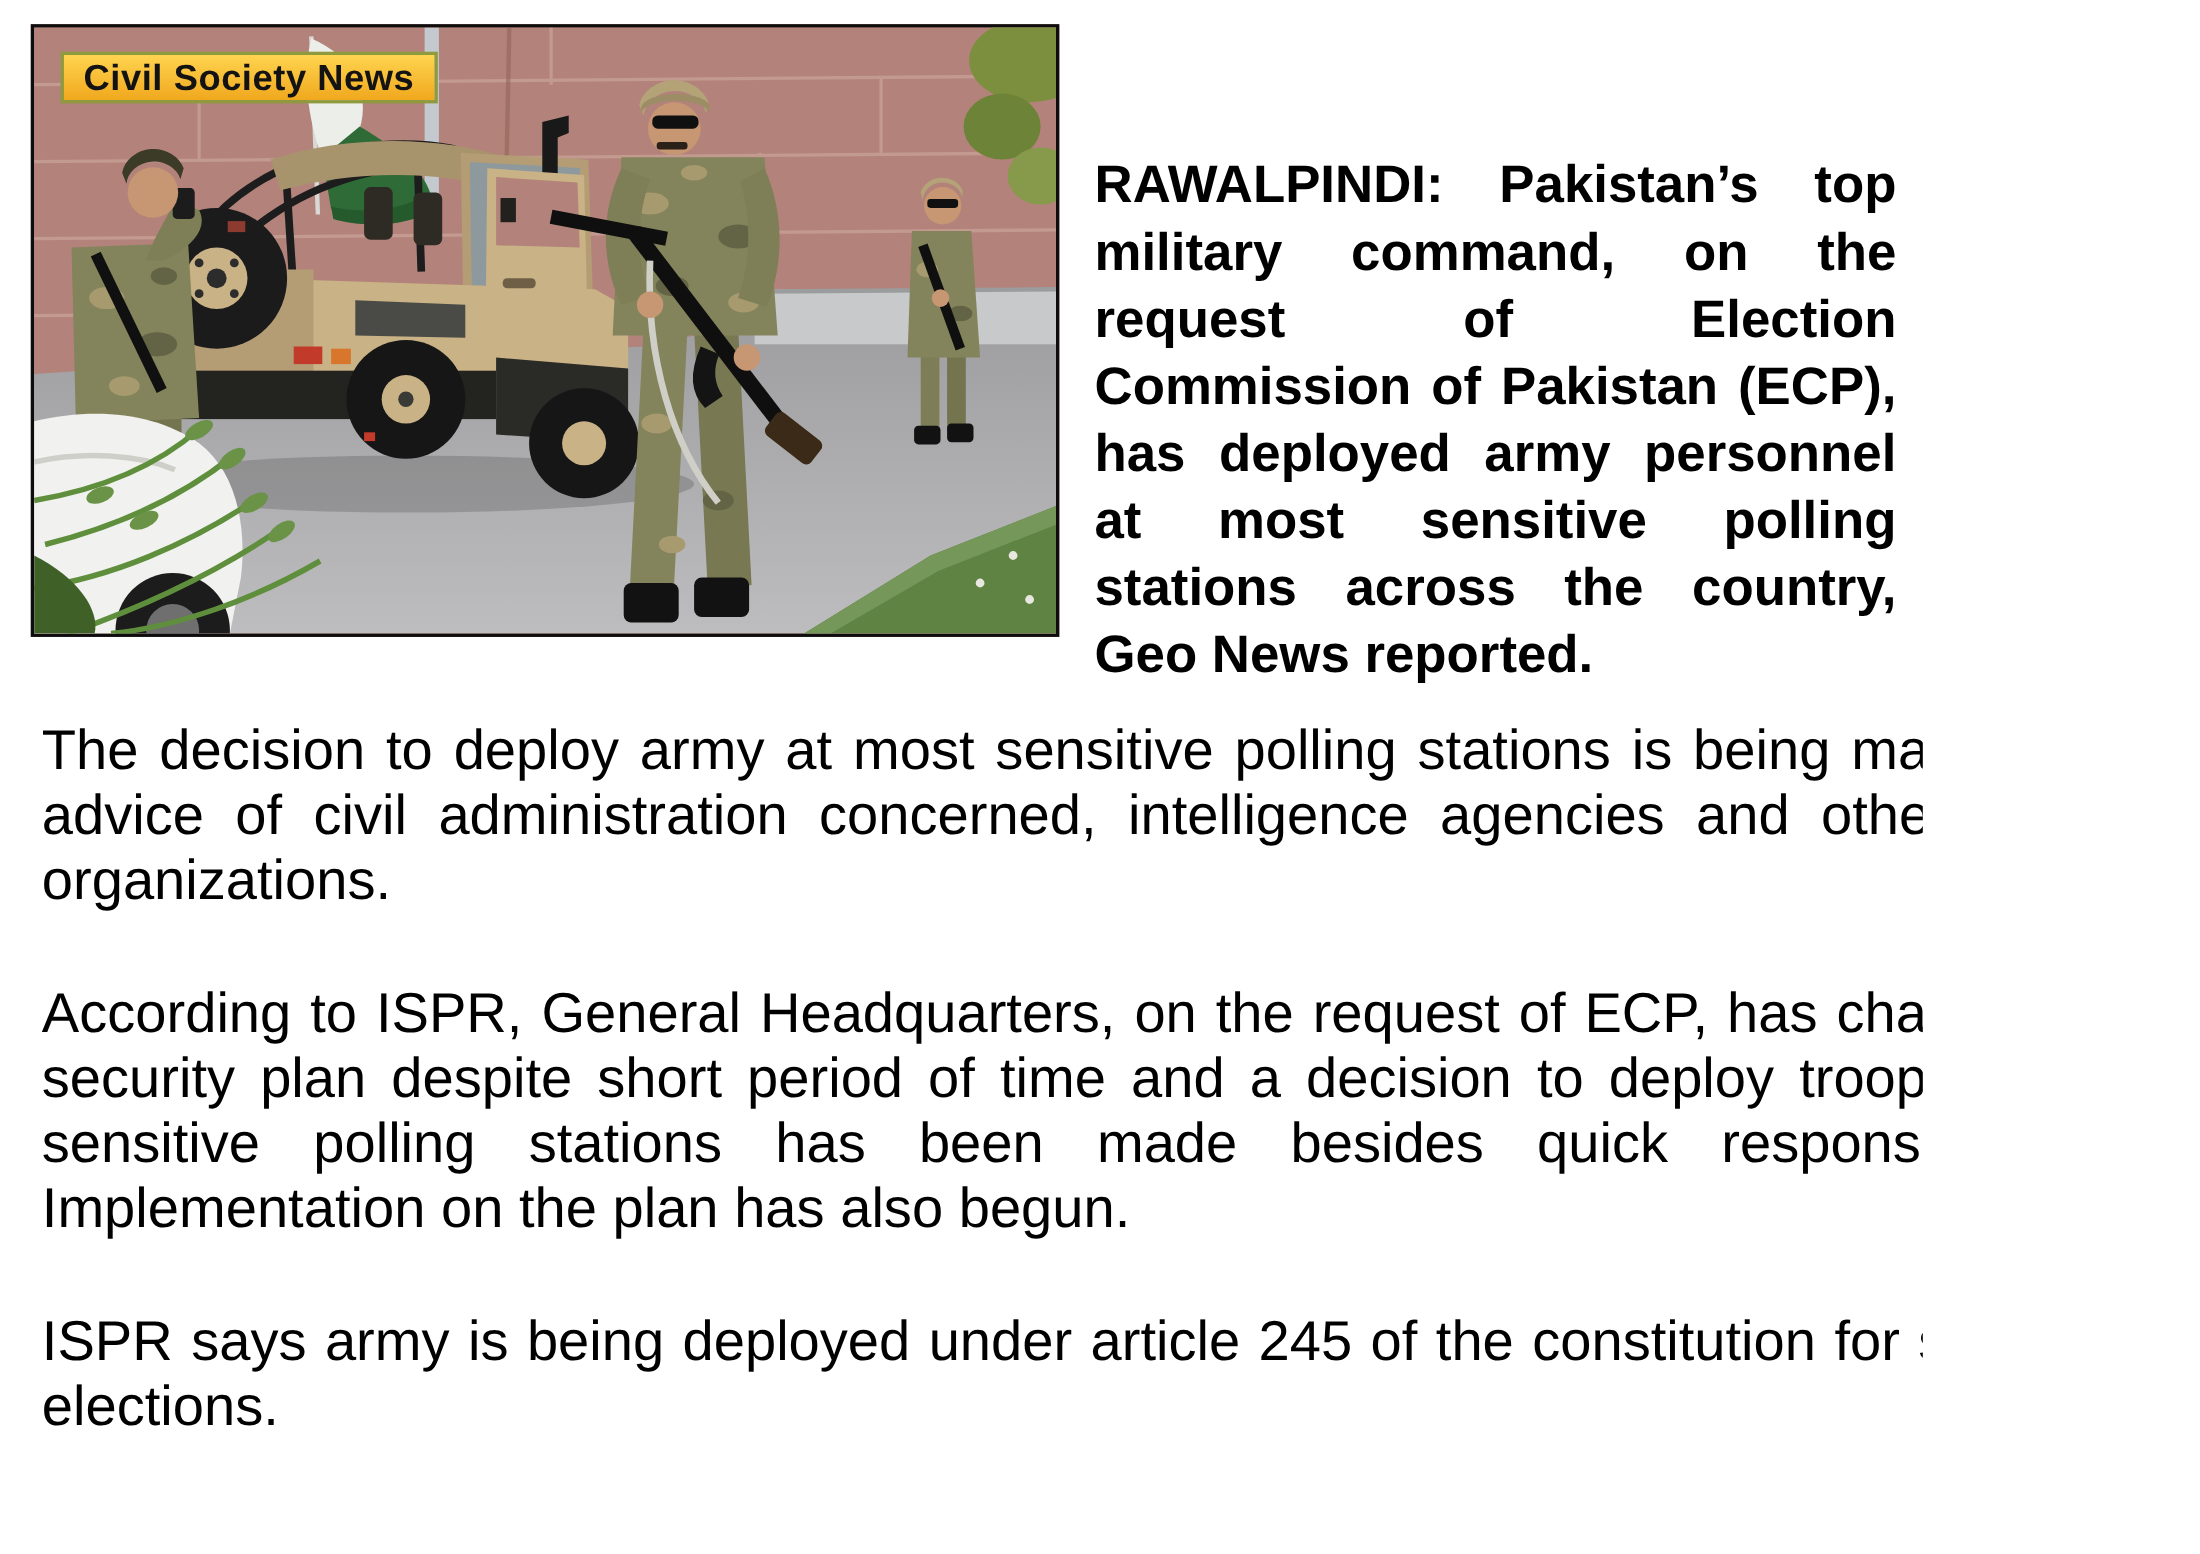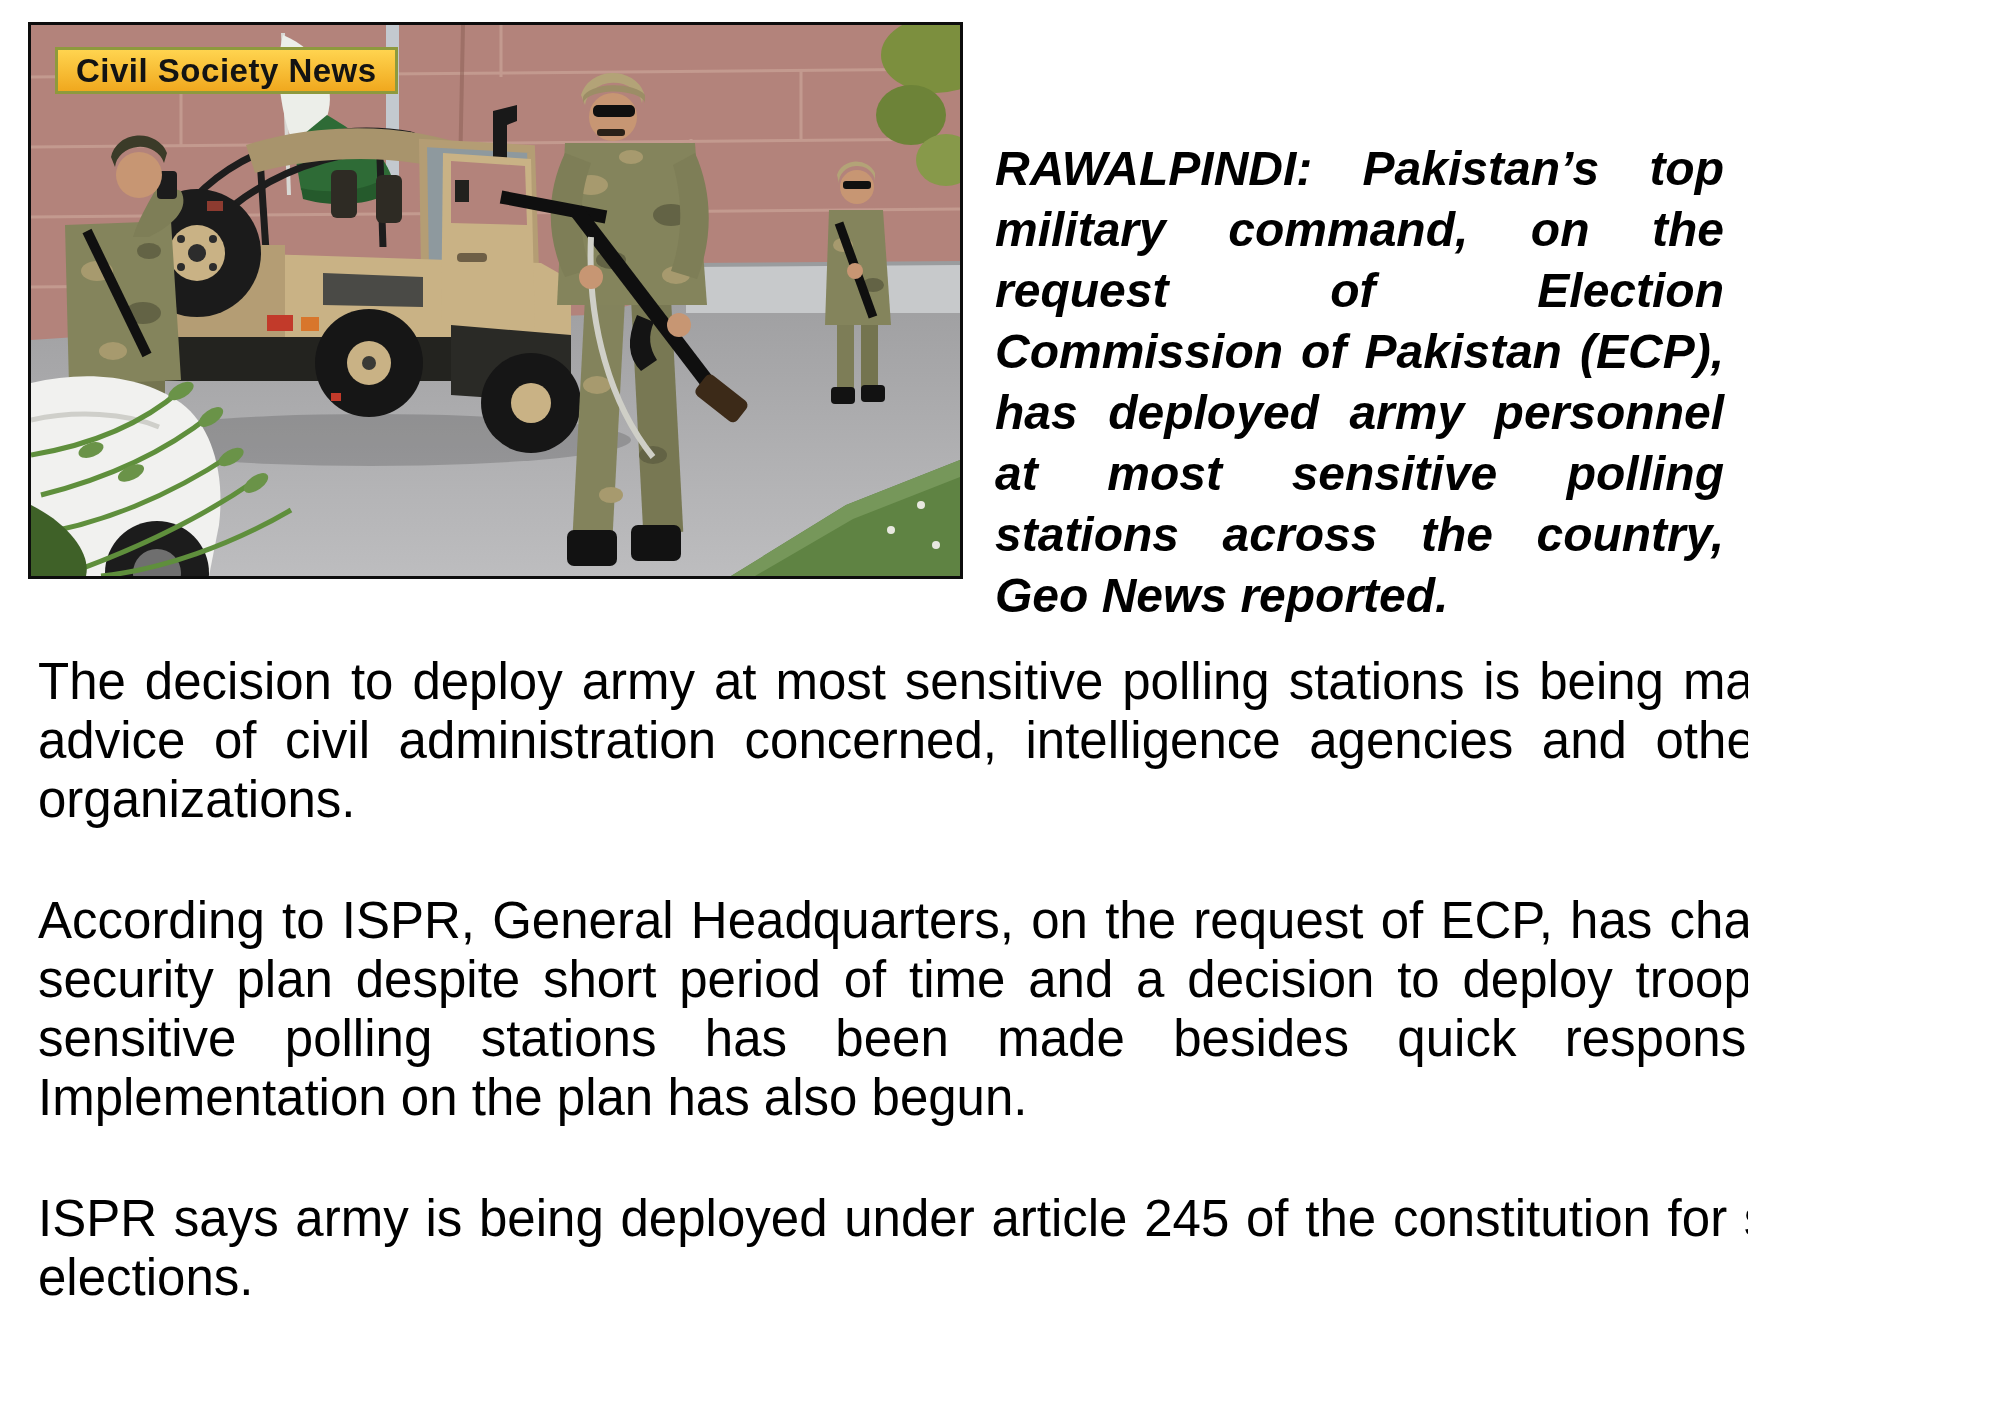--- a/index.html
+++ b/index.html
@@ -20,21 +20,21 @@
     position:absolute;left:24px;top:22px;
     box-sizing:border-box;height:47px;min-width:319px;
     border:3px solid #8e9a3d;
     display:flex;align-items:center;justify-content:center;
     font-weight:700;font-size:33px;letter-spacing:.5px;
     padding:0 18px;white-space:nowrap;
   }
   .lead{
     flex:1;margin-left:32px;padding-top:116px;
     font-weight:700;font-size:48px;line-height:61px;
-    text-align:justify;hyphens:none;font-style:italic;
+    text-align:justify;hyphens:none;
   }
   .article-body{
     margin:26px 0 0 10px;width:1938px;box-sizing:border-box;
     font-size:51px;line-height:59px;text-align:justify;hyphens:none;
   }
   .article-body p{margin:0 0 62px 0;}
 </style>
 </head>
 <body>
 

